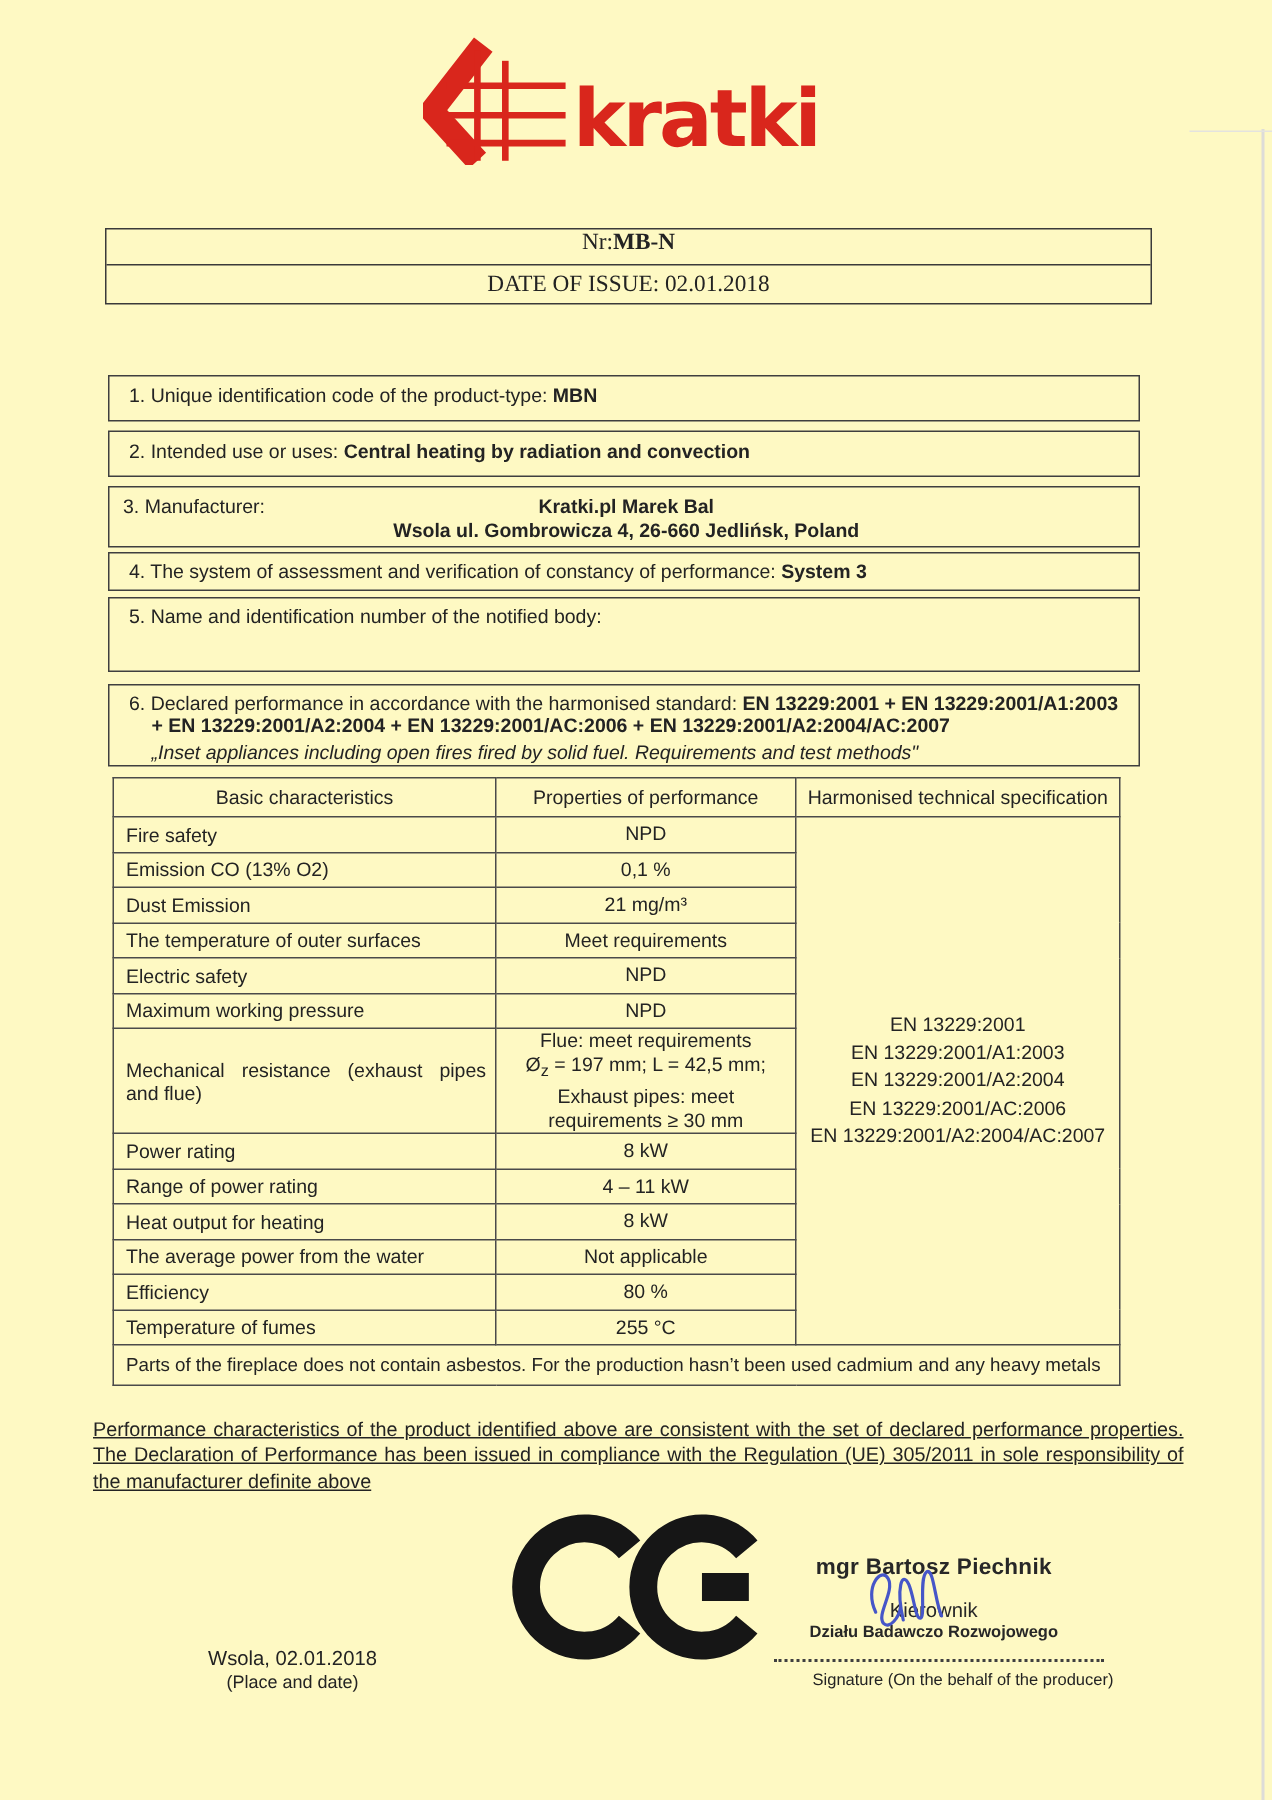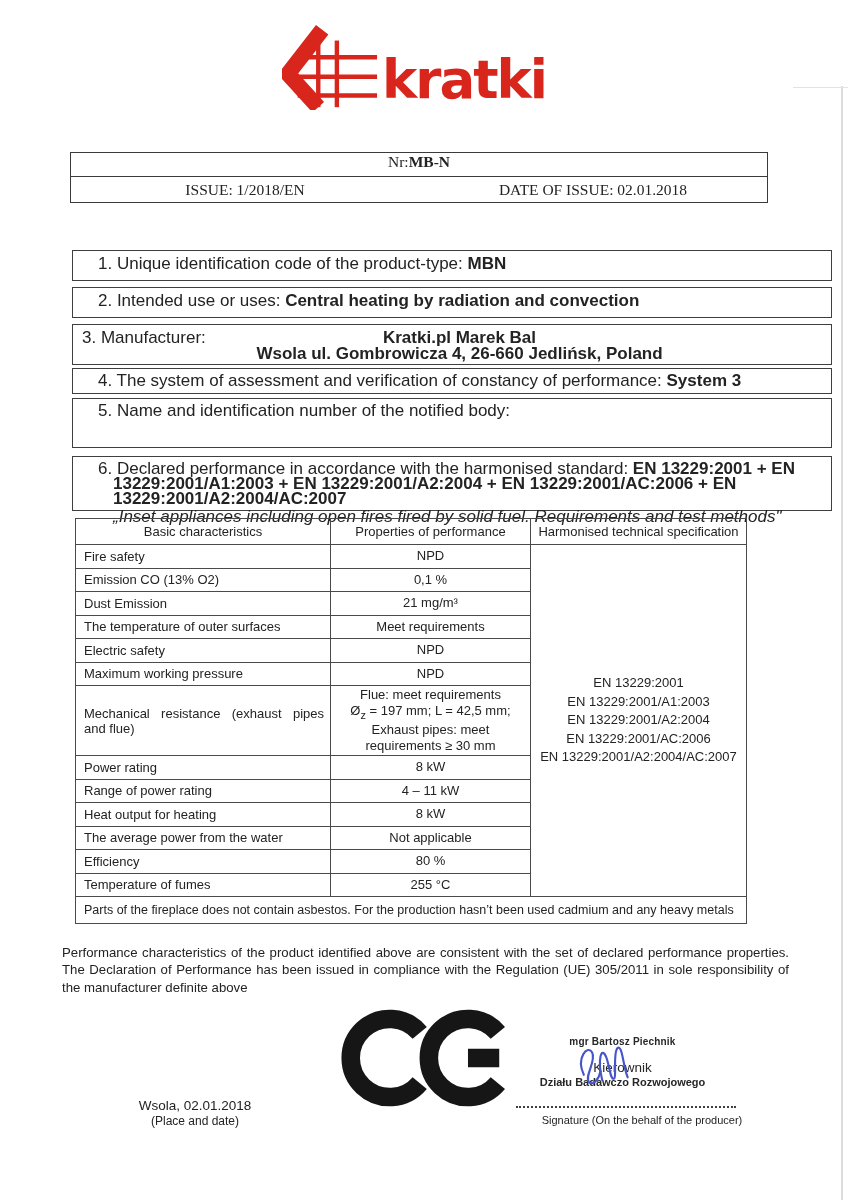--- a/index.html
+++ b/index.html
@@ -1,20 +1,20 @@
 <!DOCTYPE html>
 <html><head>
 <meta charset="utf-8">
 <style>
   * { box-sizing: border-box; margin: 0; padding: 0; }
   html,body { width: 848px; height: 1200px; }
   body { background: #e9e9e6; }
   .sheet {
     position: relative; width: 848px; height: 1200px; overflow: hidden;
-    background: #ffffff;
+    background: #fef9c3;
     font-family: "Liberation Sans", "DejaVu Sans", sans-serif;
     color: #232323;
   }
   
   .scan-edge-right { position:absolute; right:5px; top:86px; width:2px; height:1114px; background:#dddcd8; }
   .scan-edge-top { position:absolute; right:0; top:87px; width:55px; height:1px; background:#e4e3df; }
 
   
   .logo { position:absolute; left:282px; top:24px; height:86px; display:flex; align-items:flex-end; }
   .logo svg { display:block; }
@@ -30,24 +30,24 @@
     border:1.6px solid #3a3a3a;
     font-family:"Liberation Serif", "DejaVu Serif", serif;
   }
   .tb-row1 { height:28px; border-bottom:1.4px solid #3a3a3a; display:flex; align-items:center; justify-content:center; font-size:16.5px; letter-spacing:.3px; }
   .tb-row2 { height:24px; border-bottom:1.4px solid #3a3a3a; display:flex; align-items:flex-start; justify-content:center; font-size:15.5px; }
   .tb-row3 { height:25px; display:flex; font-size:15.5px; }
   .tb-row3 > div { flex:1; display:flex; align-items:center; justify-content:center; }
 
   
   .sec {
-    position:absolute; left:72px; width:760px;
+    position:absolute; left:72px; width:688px;
     border:1.5px solid #3f3f3f;
-    font-size:17px; line-height:14.9px;
-    padding:6px 10px 0 25px;
+    font-size:13px; line-height:14.9px;
+    padding:6px 10px 0 13px;
   }
   .sec b { font-weight:700; }
   #sec1 { top:250px; height:31px; }
   #sec2 { top:287px; height:31px; }
   #sec3 { top:324px; height:41px; padding-top:5px; }
   #sec4 { top:368px; height:26px; padding-top:5px; }
   #sec5 { top:398px; height:50px; padding-top:5px; }
   #sec6 { top:456px; height:55px; padding-top:5px; }
   .mfr-label { position:absolute; left:9px; top:6px; }
   .mfr-center { text-align:center; font-weight:700; line-height:15.5px; }
@@ -67,27 +67,27 @@
   .perf-table tbody tr.tall { height:70px; }
   td.c1 { text-align:left; padding:1px 6px 1px 8px; }
   tr.tall td.c1 { text-align:justify; }
   td.c2 { text-align:center; line-height:16px; }
   td.c3 { text-align:center; line-height:18.5px; }
   .perf-table tfoot td { height:27px; text-align:left; padding-left:8px; font-size:12.5px; }
 
   
   .closing {
     position:absolute; left:62px; top:944px; width:727px;
-    font-size:13.2px; line-height:17.3px; text-align:justify;
+    font-size:13.2px; line-height:17.3px; text-align:justify;text-decoration:underline;
   }
 
   
   .ce-mark { position:absolute; left:341px; top:1008px; }
   .stamp { position:absolute; left:500px; top:1036px; width:245px; text-align:center; color:#272727; }
-  .stamp-name { font-size:10px; font-weight:600; letter-spacing:.2px; }
+  .stamp-name { font-size:15px; font-weight:600; letter-spacing:.2px; }
   .stamp-title { font-size:13.5px; margin-top:13px; }
   .stamp-dept { font-size:11px; font-weight:700; margin-top:1px; }
   .scribble { position:absolute; left:574px; top:1040px; z-index:2; }
   .sig-line { position:absolute; left:516px; top:1092px; width:220px; height:16px; border-bottom:2.2px dotted #3f3f3f; }
   .sig-caption { position:absolute; left:532px; top:1114px; width:220px; text-align:center; font-size:11px; }
   .place-date { position:absolute; left:110px; top:1098px; width:170px; text-align:center; }
   .pd-value { font-size:13.5px; }
   .pd-caption { font-size:12px; margin-top:1px; }
 </style>
 </head>
@@ -110,21 +110,20 @@
     </span>
     <span class="logo-text" style="color:#d9261c">kratki</span>
   </div>
 
   <div class="title-block">
     <div class="tb-row2">
       <span>Nr: </span>
       <b>MB-N</b>
     </div>
     <div class="tb-row3">
-      <div>ISSUE: 1/2018/EN</div>
       <div>DATE OF ISSUE: 02.01.2018</div>
     </div>
   </div>
 
   <div class="sec" id="sec1">
     <span>1. Unique identification code of the product-type: </span><b>MBN</b>
   </div>
 
   <div class="sec" id="sec2">
     <span>2. Intended use or uses: </span><b>Central heating by radiation and convection</b>

